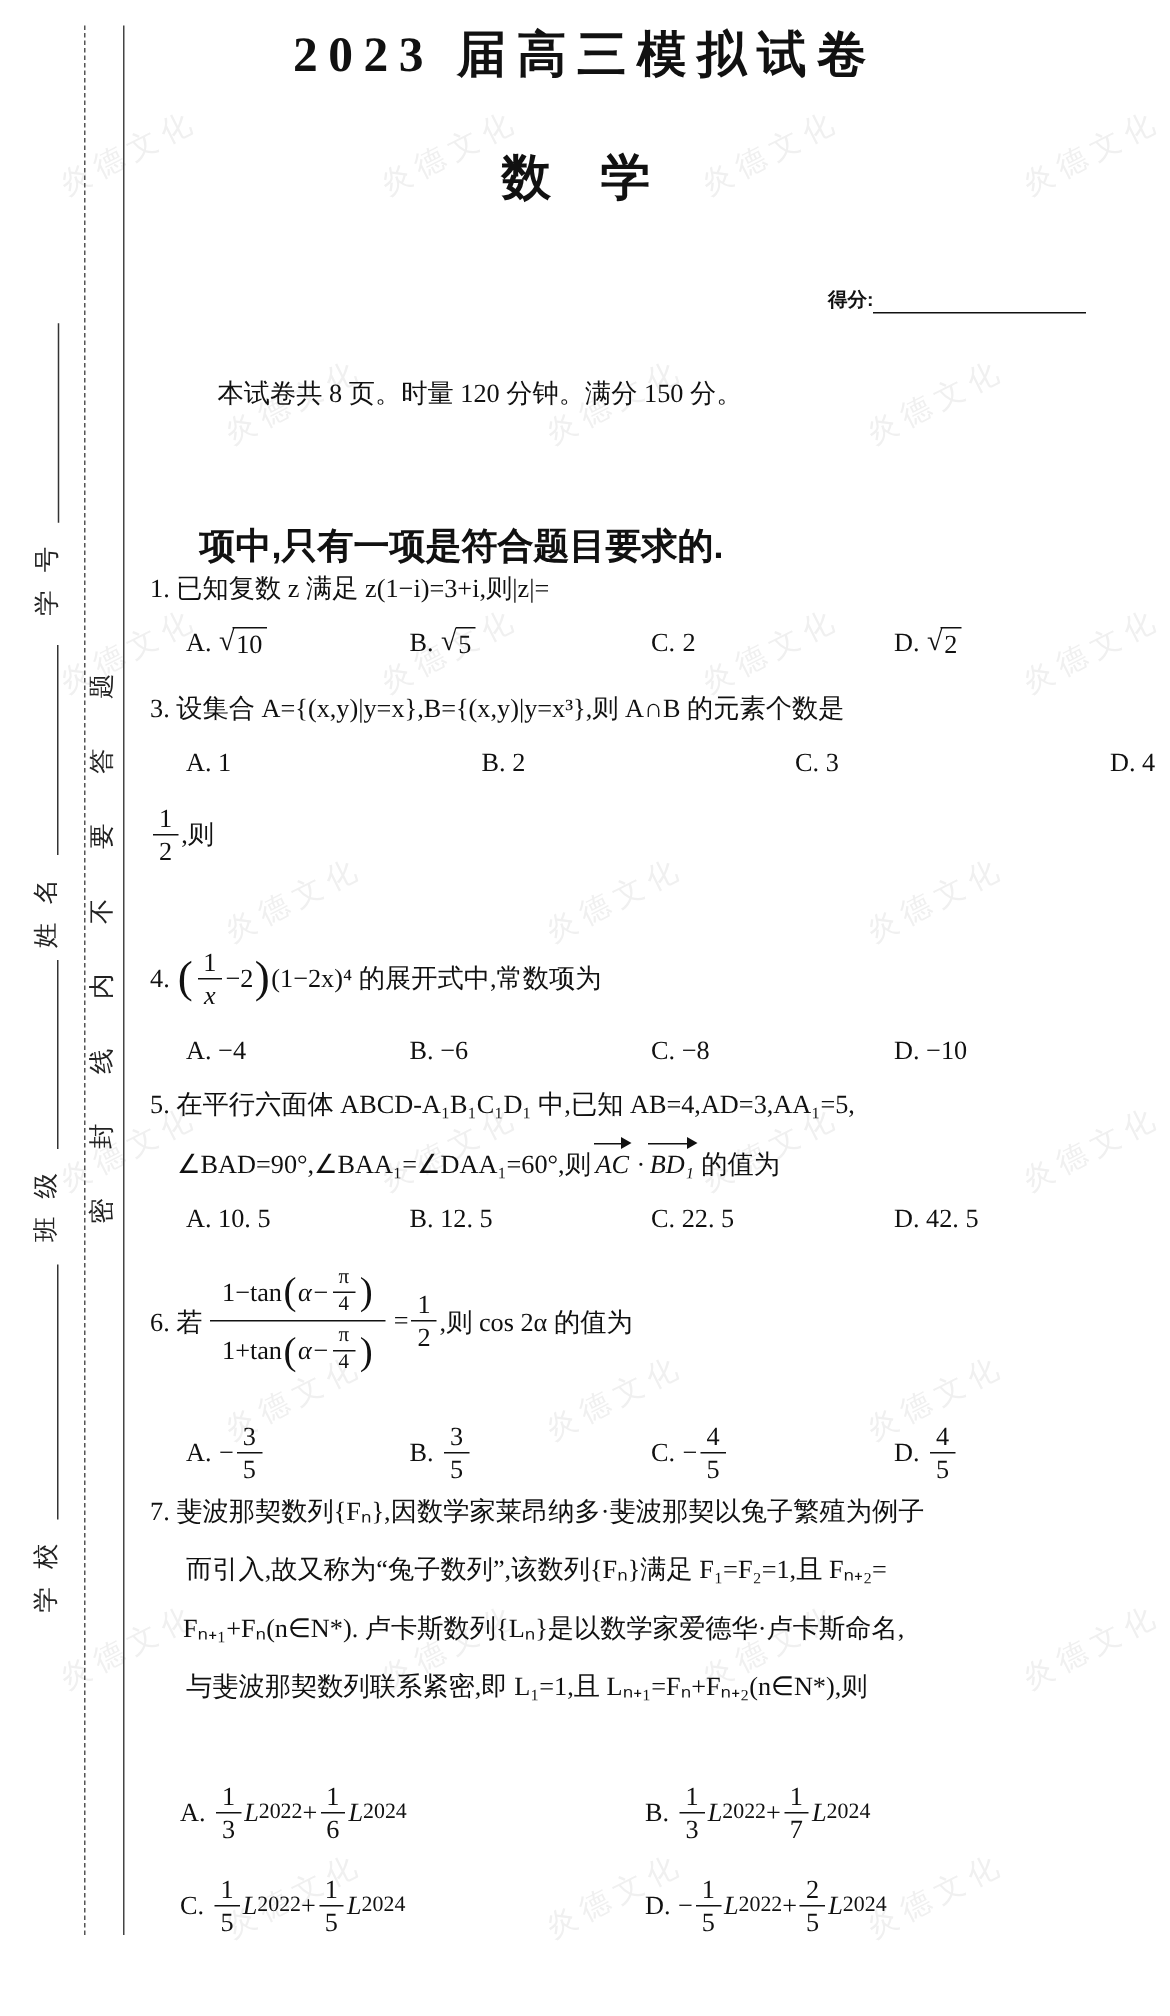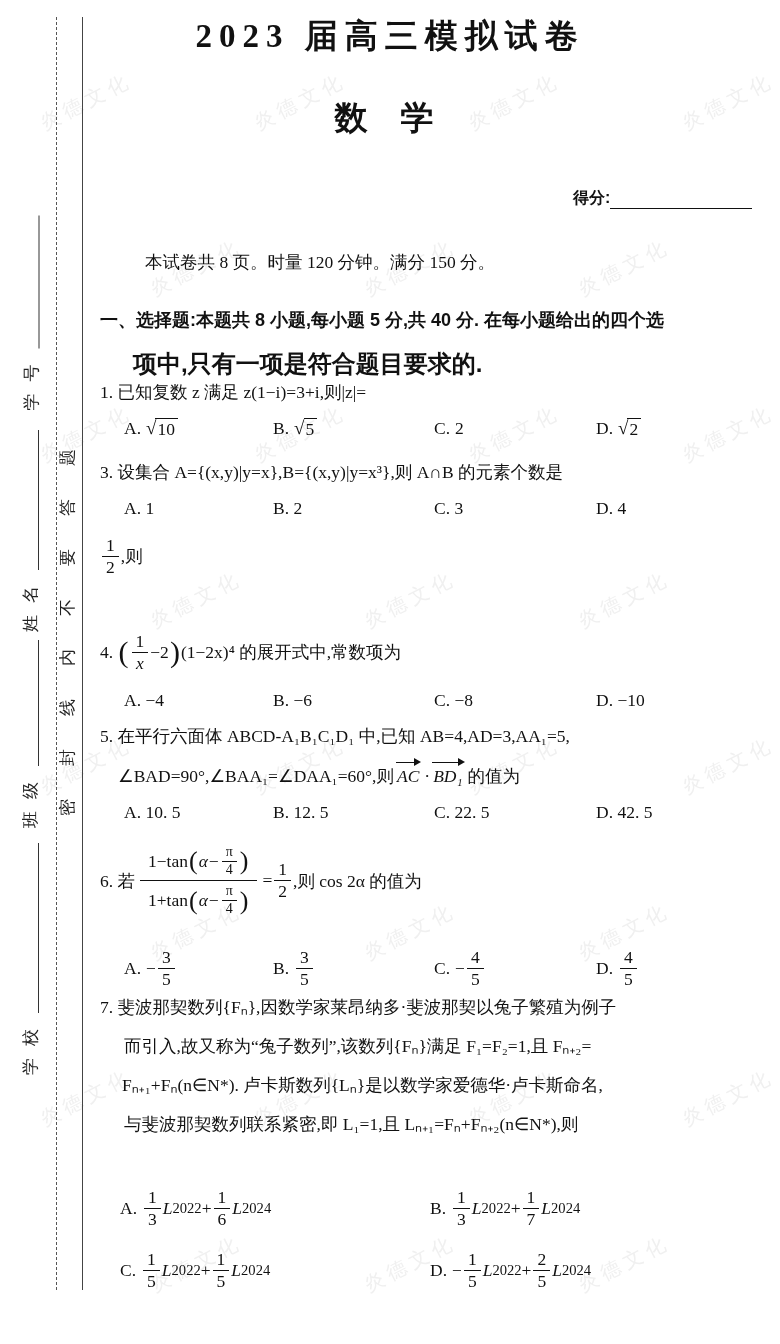--- a/index.html
+++ b/index.html
@@ -28,21 +28,21 @@
   .title{
     left:90px;top:14px;width:600px;text-align:center;
     font-size:33px;font-weight:bold;letter-spacing:7px;
     font-family:"Liberation Serif",serif;
   }
   .subject{
     left:90px;top:96px;width:600px;text-align:center;
     font-size:33px;font-weight:bold;letter-spacing:12px;
     font-family:"Liberation Sans",sans-serif;
   }
-  .score{left:573px;top:188px;font-size:16px;font-weight:bold;
+  .score{left:552px;top:188px;font-size:13px;font-weight:bold;
     font-family:"Liberation Sans",sans-serif;display:flex;align-items:flex-end;}
   .score-line{display:inline-block;width:142px;border-bottom:1.4px solid #111;height:20px;}
   .info{left:145px;top:250px;font-size:17.5px;}
   
   .sec1{left:100px;top:308px;width:670px;font-size:18px;font-weight:bold;
     font-family:"Liberation Sans",sans-serif;}
   .sec2{left:133px;top:348px;width:640px;font-size:24px;font-weight:bold;
     font-family:"Liberation Sans",sans-serif;}
   
   .stem{left:100px;width:668px;font-size:17.5px;white-space:nowrap;}
@@ -141,21 +141,20 @@
   </div>
 
   <div class="abs title">2023 届高三模拟试卷</div>
   <div class="abs subject">数 学</div>
   <div class="abs score">
     <span>得分:</span>
     <span class="score-line"></span>
   </div>
   <div class="abs info">本试卷共 8 页。时量 120 分钟。满分 150 分。</div>
 
-  <div class="abs sec1">一、选择题:本题共 8 小题,每小题 5 分,共 40 分. 在每小题给出的四个选</div>
   <div class="abs sec2">项中,只有一项是符合题目要求的.</div>
 
   <div class="abs stem" style="top:380px;">1. 已知复数 z 满足 z(1−i)=3+i,则|z|=</div>
   <div class="abs optrow" style="top:418px;">
     <span class="opt">
       <span class="olabel">A.</span>
       <span class="sq">
           <span class="rsign">√</span>
           <span class="rbody">10</span>
         </span>
@@ -174,21 +173,21 @@
     <span class="opt">
       <span class="olabel">D.</span>
       <span class="sq">
           <span class="rsign">√</span>
           <span class="rbody">2</span>
         </span>
     </span>
   </div>
 
   <div class="abs stem" style="top:460px;">3. 设集合 A={(x,y)|y=x},B={(x,y)|y=x³},则 A∩B 的元素个数是</div>
-  <div class="abs optrow" style="top:498px;">
+  <div class="abs optrow" style="top:498px;gap:48px;">
     <span class="opt">A. 1</span>
     <span class="opt">B. 2</span>
     <span class="opt">C. 3</span>
     <span class="opt">D. 4</span>
   </div>
 
   <div class="abs stem flexrow" style="top:536px;">
     <span class="frac">
       <span class="fn">1</span>
       <span class="fd">2</span>

